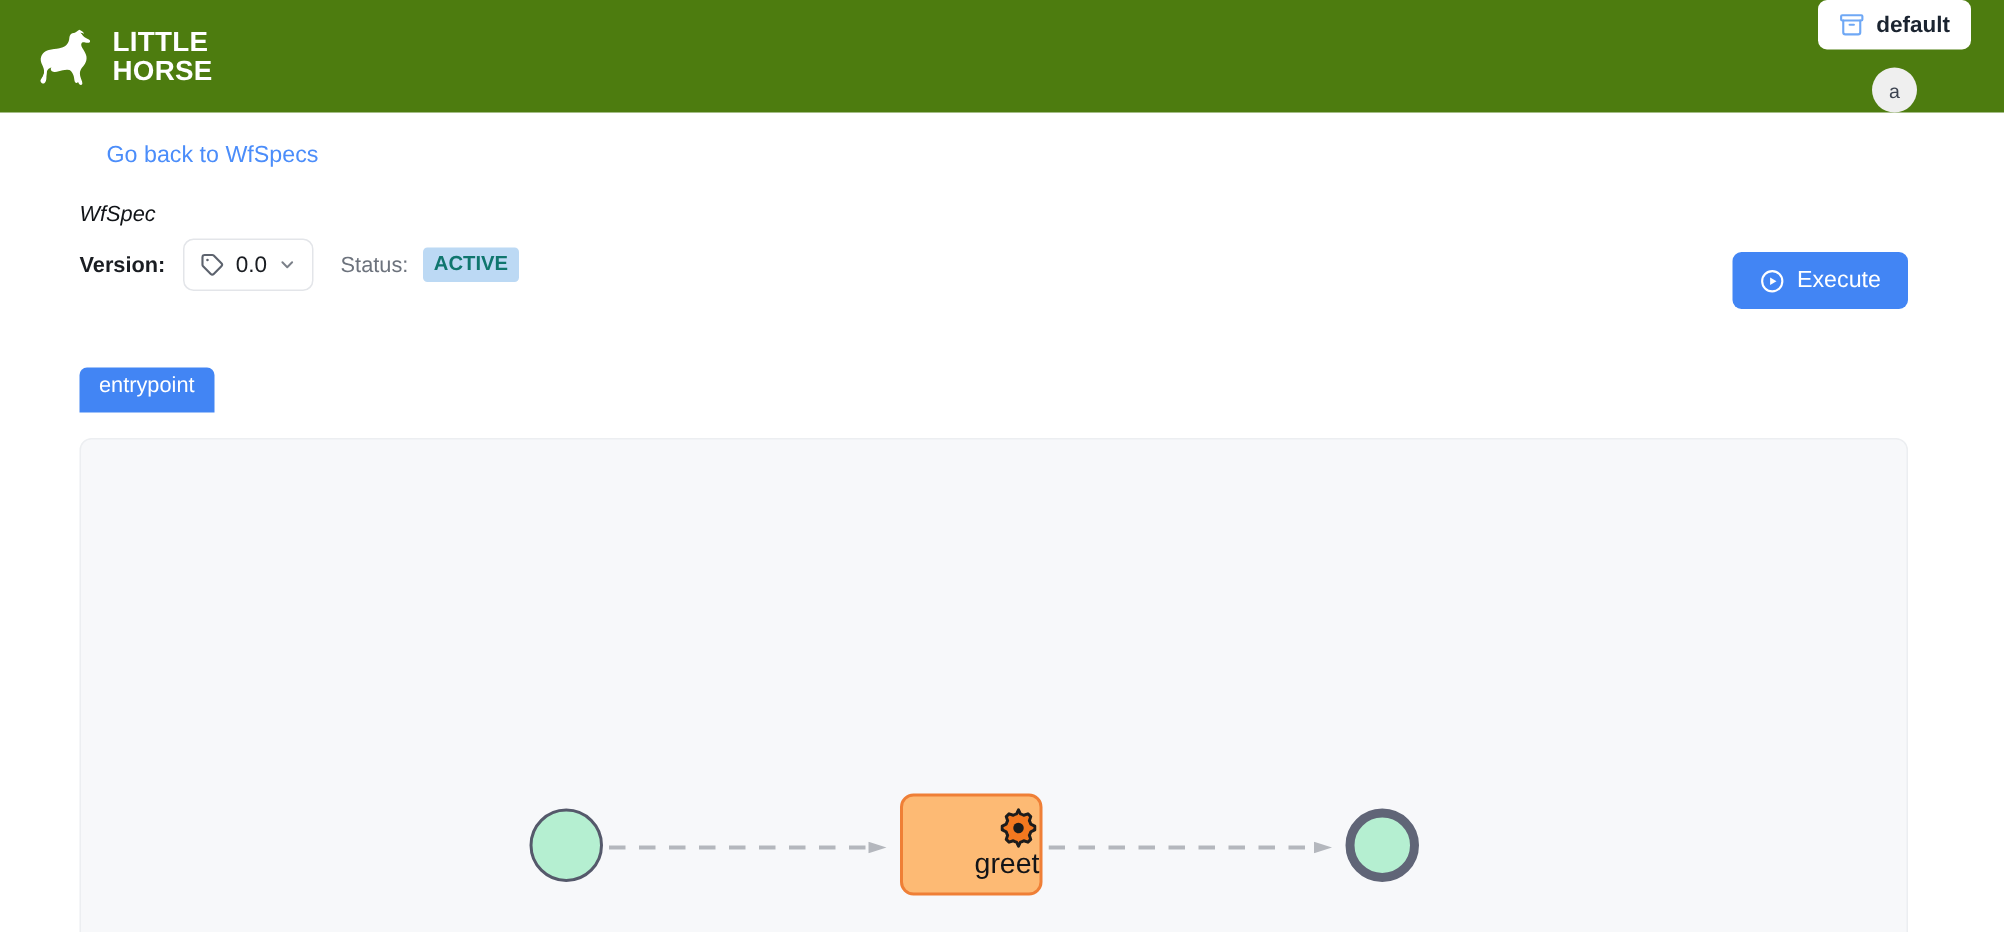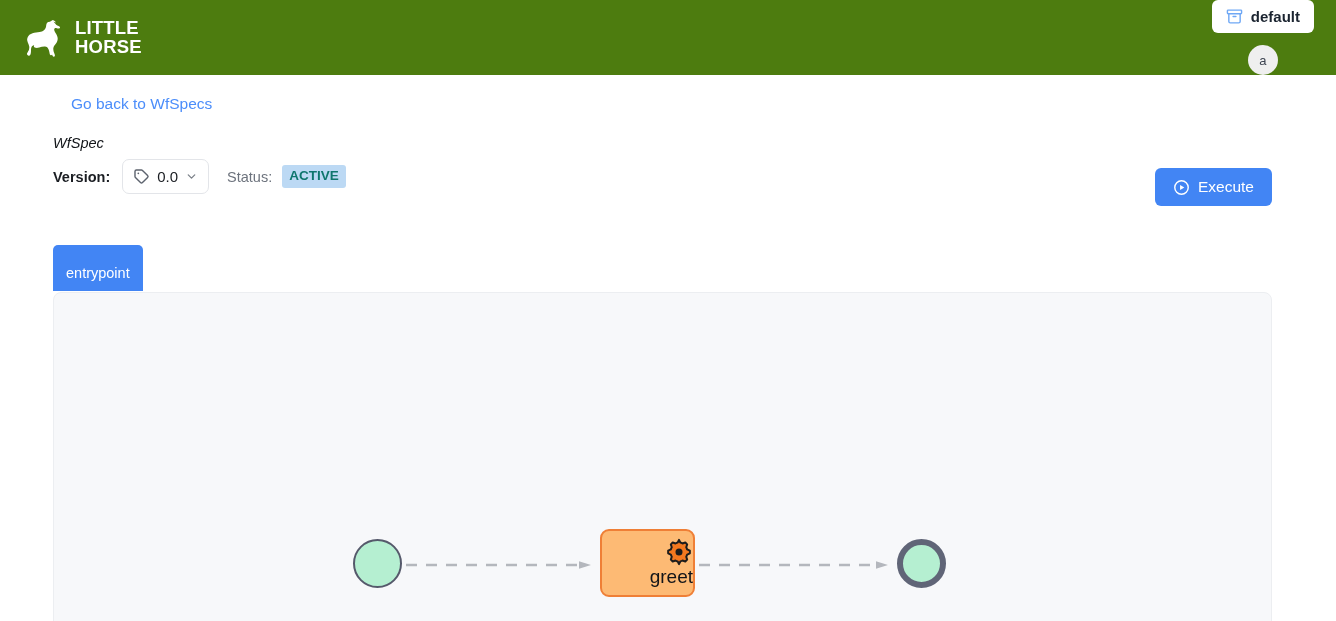--- a/index.html
+++ b/index.html
@@ -173,21 +173,21 @@
   .tabs {
     position: absolute;
     left: 53px; top: 170px;
     display: flex;
     gap: 4px;
   }
   .tab {
     background: #4285f4;
     color: #ffffff;
     font-size: 14.5px;
-    padding: 20px 13px 9px 13px;
+    padding: 4px 13px 9px 13px;
     border-radius: 5px 5px 0 0;
     cursor: pointer;
     line-height: 1.15;
   }
 
   
   .canvas {
     position: absolute;
     left: 53px; top: 217px;
     width: 1219px;

